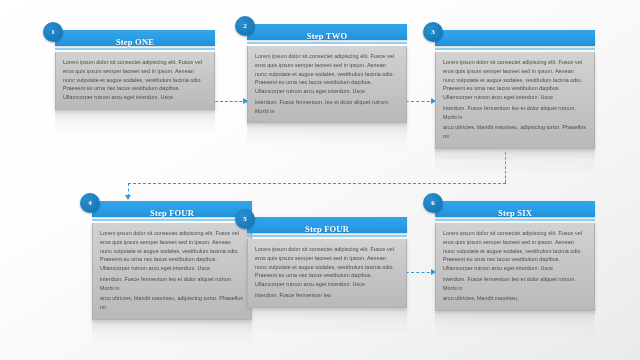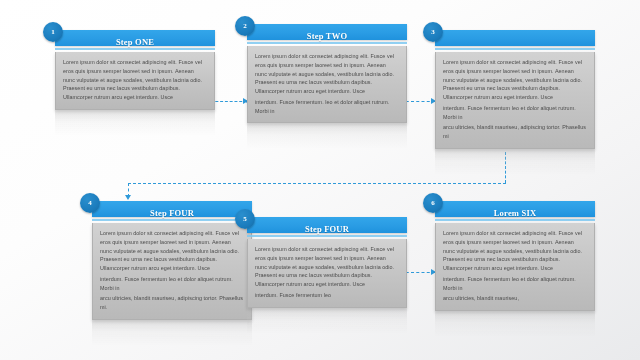--- a/index.html
+++ b/index.html
@@ -155,21 +155,21 @@
     <div class="body">
       <p>Lorem ipsum dolor sit consectet adipiscing elit. Fusce vel eros quis ipsum semper laoreet sed in ipsum. Aenean nunc vulputate et augue sodales, vestibulum lacinia odio. Praesent eu urna nec lacus vestibulum dapibus. Ullamcorper rutrum arcu eget interdum. Usce</p>
       <p>interdum. Fusce fermentum leo</p>
     </div>
     <div class="reflect"></div>
   </div>
 
   <div class="card" style="left:435px;top:201px;">
     <div class="hdr">
       <div class="badge">6</div>
-      <div class="title">Lorem SIX</div>
+      <div class="title">Step SIX</div>
     </div>
     <div class="rule"></div>
     <div class="body">
       <p>Lorem ipsum dolor sit consectet adipiscing elit. Fusce vel eros quis ipsum semper laoreet sed in ipsum. Aenean nunc vulputate et augue sodales, vestibulum lacinia odio. Praesent eu urna nec lacus vestibulum dapibus. Ullamcorper rutrum arcu eget interdum. Usce</p>
       <p>interdum. Fusce fermentum leo et dolor aliquet rutrum. Morbi in</p>
       <p>arcu ultricies, blandit mauriseu,</p>
     </div>
     <div class="reflect"></div>
   </div>
 

